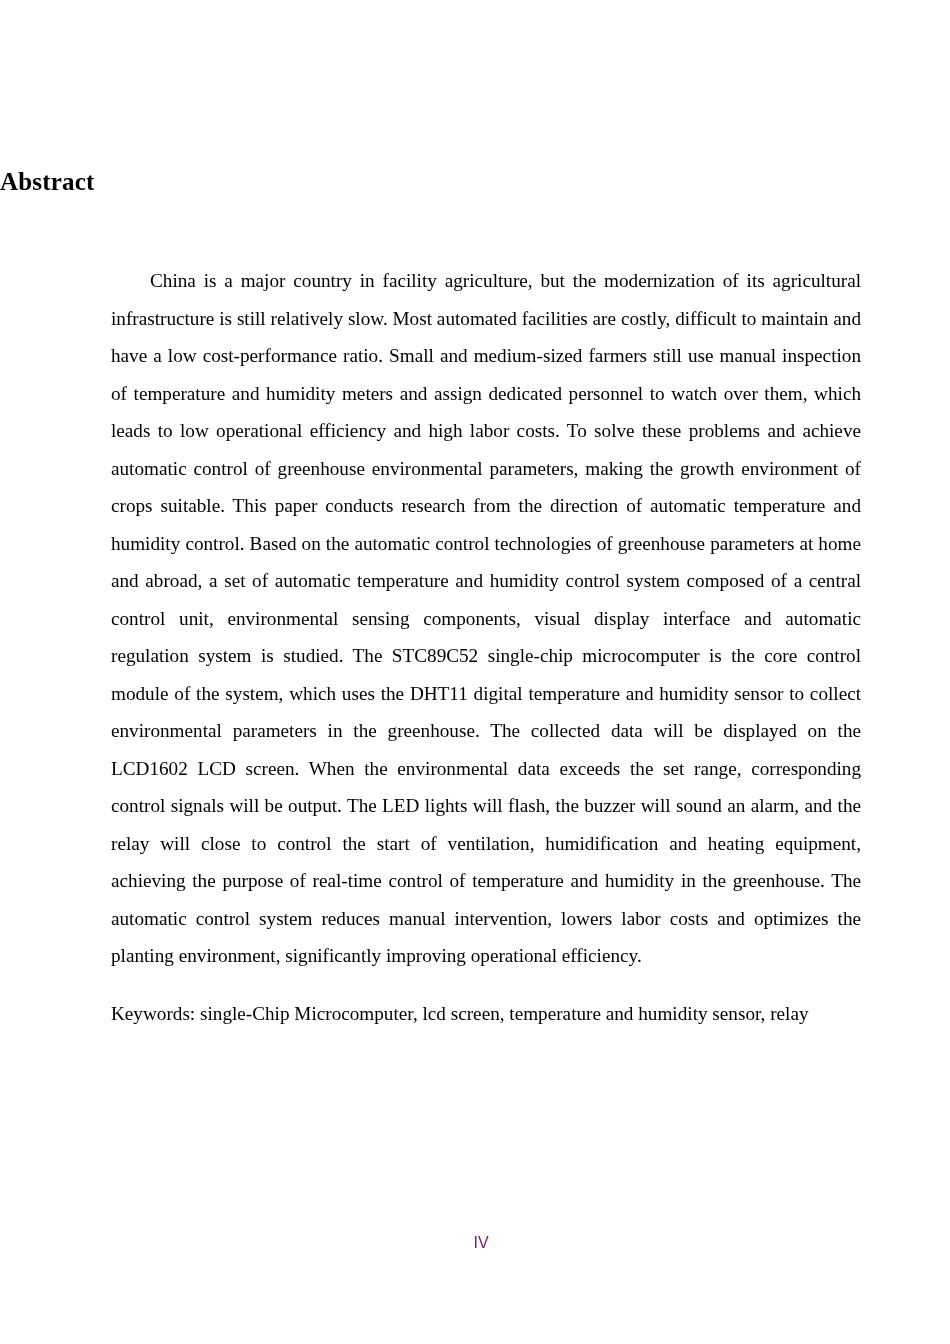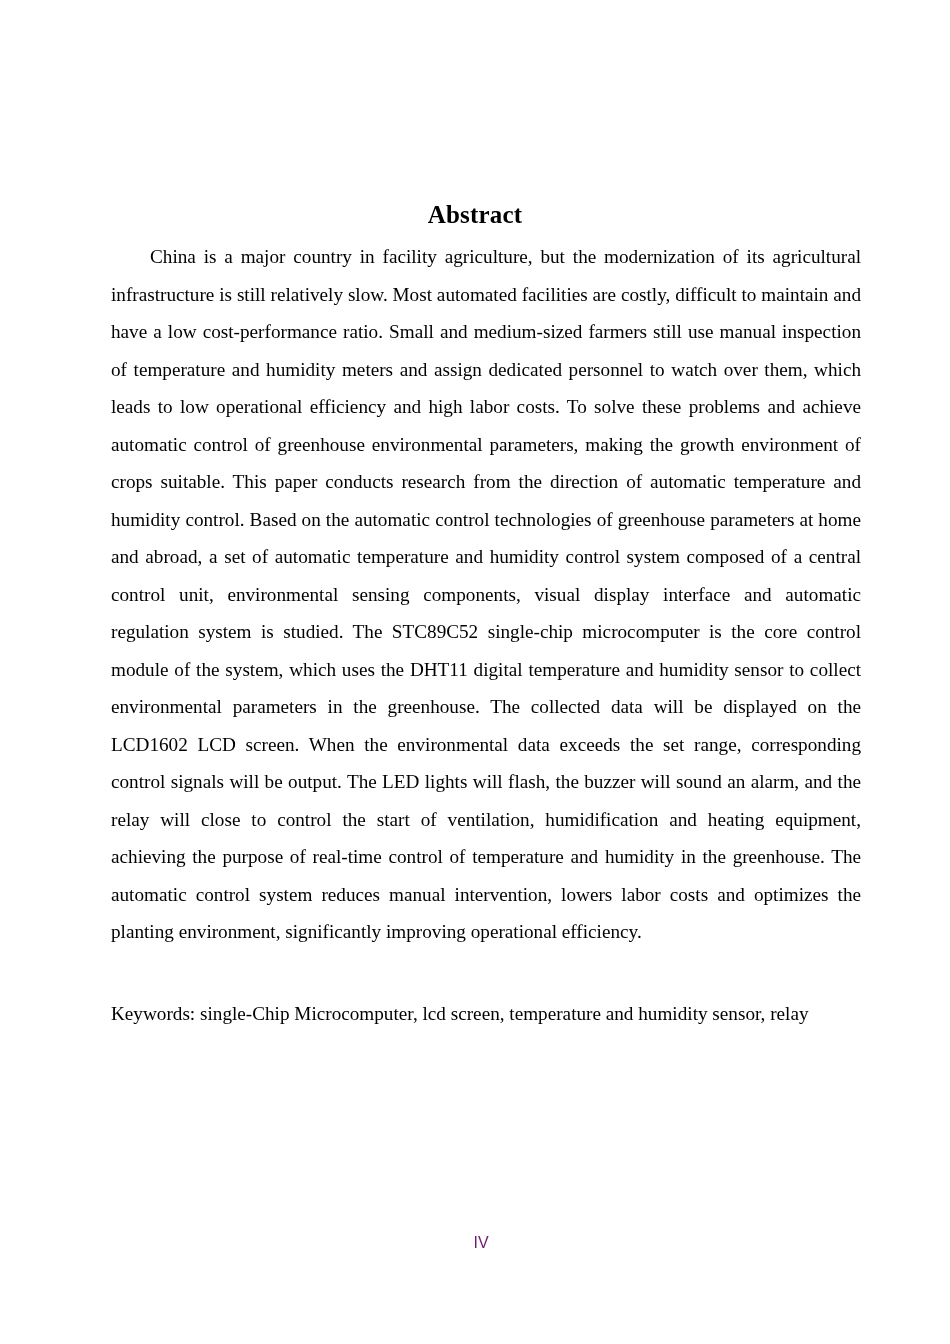--- a/index.html
+++ b/index.html
@@ -14,30 +14,29 @@
     background: #ffffff;
     overflow: hidden;
     font-family: "Liberation Serif", "DejaVu Serif", serif;
     color: #000000;
   }
   .abstract-title {
     position: absolute;
     top: 168px;
     left: 0;
     width: 950px;
-    text-align: center;
+    text-align: left;
     font-family: "Liberation Serif", "DejaVu Serif", serif;
     font-weight: bold;
     font-size: 25px;
     letter-spacing: 0.2px;
-    margin-top: 33px;
   }
   .body-block {
     position: absolute;
-    top: 238px;
+    top: 262px;
     left: 111px;
     width: 750px;
   }
   .abstract-paragraph {
     margin: 0;
     text-align: justify;
     text-justify: inter-word;
     text-indent: 39px;
     font-size: 19.2px;
     line-height: 37.5px;

